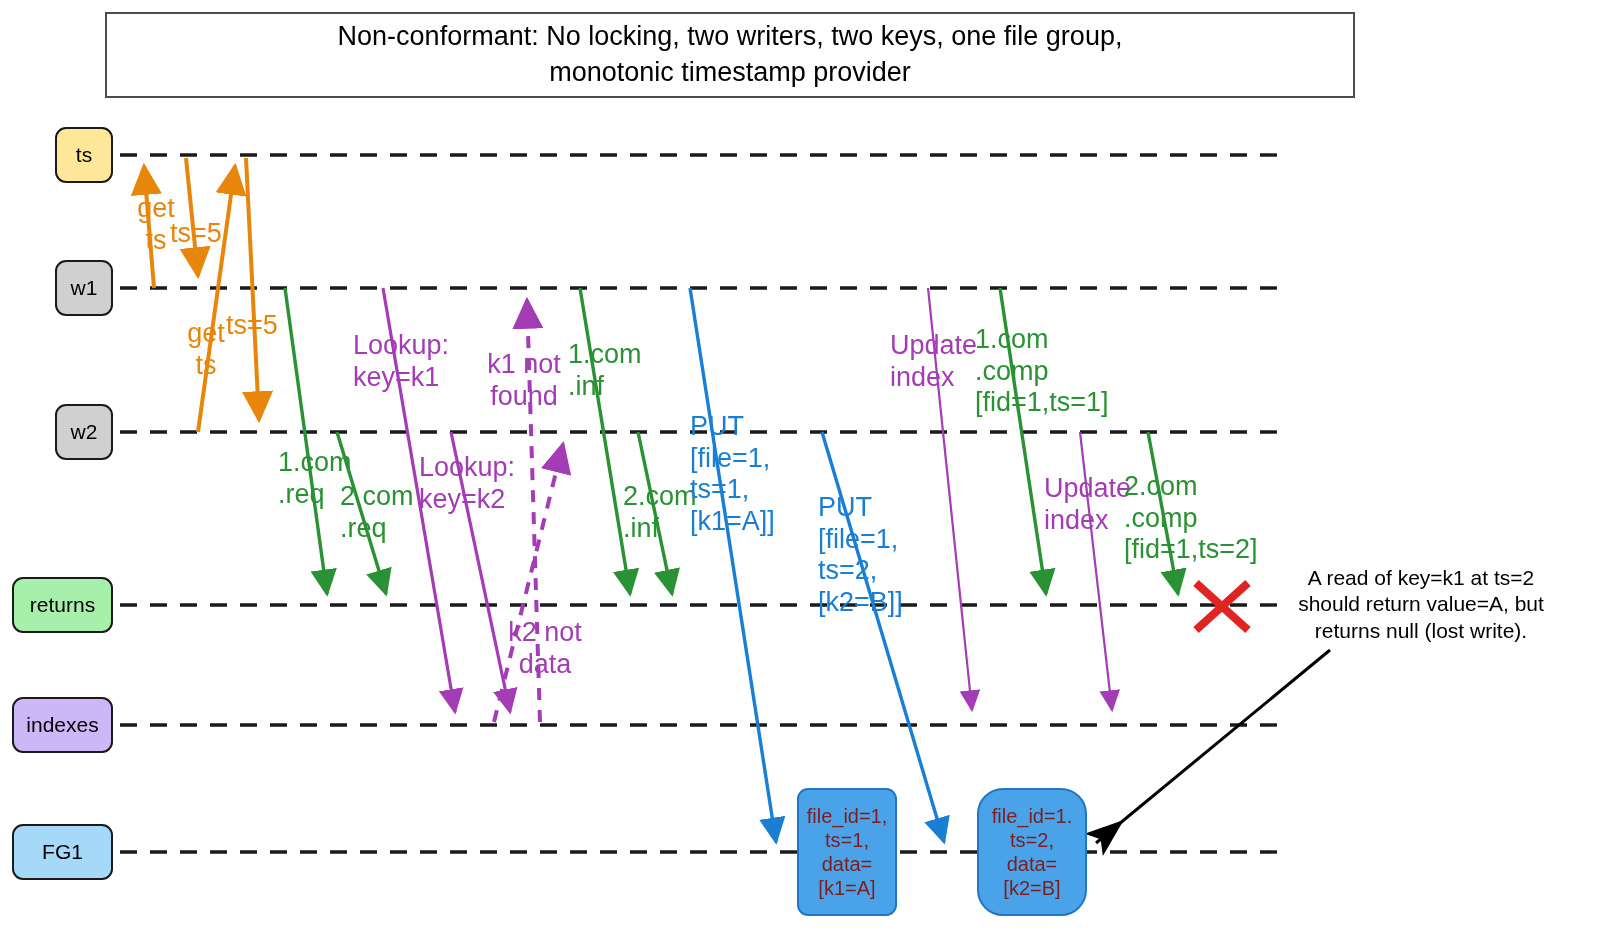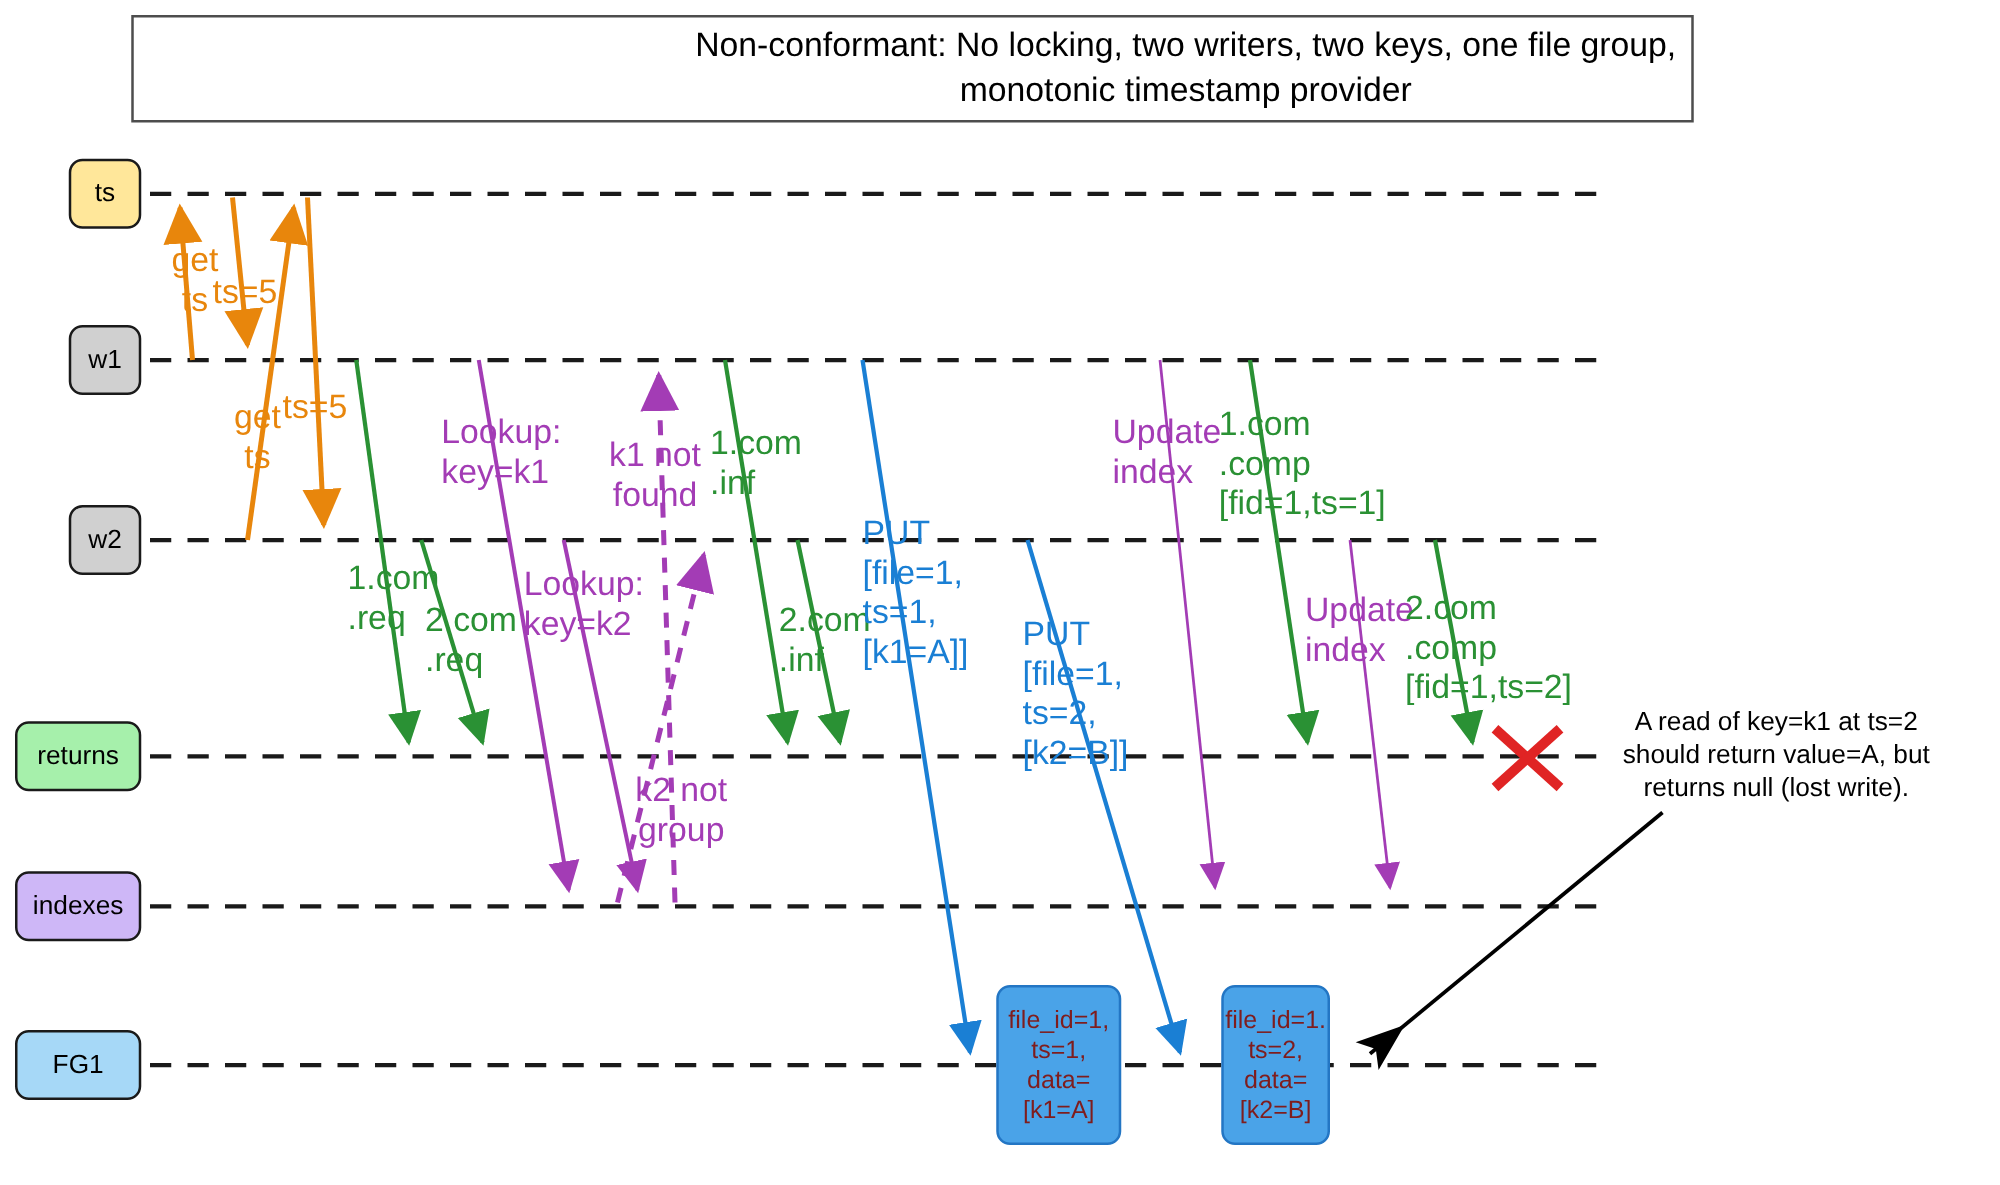--- a/index.html
+++ b/index.html
@@ -32,21 +32,21 @@
     position: absolute;
     left: 105px;
     top: 12px;
     width: 1250px;
     height: 86px;
     border: 2px solid #4d4d4d;
     background: #ffffff;
     box-sizing: border-box;
     display: flex;
     align-items: center;
-    justify-content: flex-end;
+    justify-content: center;
   }
   .title-text {
     font-size: 27px;
     color: #000000;
     text-align: center;
     line-height: 1.32;
     white-space: pre-line;
     padding: 0 12px;
   }
 
@@ -212,21 +212,21 @@
   <div class="lbl c-green ta-l" style="left:340px; top:481px; width:74px;">2.com
 .req</div>
 
   <div class="lbl c-purple ta-l" style="left:353px; top:330px; width:100px;">Lookup:
 key=k1</div>
   <div class="lbl c-purple ta-l" style="left:419px; top:452px; width:100px;">Lookup:
 key=k2</div>
   <div class="lbl c-purple ta-c" style="left:484px; top:349px; width:80px;">k1 not
 found</div>
   <div class="lbl c-purple ta-c" style="left:505px; top:617px; width:80px;">k2 not
-group</div>
+data</div>
 
   <div class="lbl c-green ta-l" style="left:568px; top:339px; width:70px;">1.com
 .inf</div>
   <div class="lbl c-green ta-l" style="left:623px; top:481px; width:74px;">2.com
 .inf</div>
 
   <div class="lbl c-blue ta-l" style="left:690px; top:411px; width:90px;">PUT
 [file=1,
 ts=1,
 [k1=A]]</div>
@@ -246,21 +246,21 @@
   <div class="lbl c-green ta-l" style="left:1124px; top:471px; width:120px;">2.com
 .comp
 [fid=1,ts=2]</div>
 
   <div class="databox" style="left:797px; top:788px; width:100px; height:128px;">
     <span>file_id=1,
 ts=1,
 data=
 [k1=A]</span>
   </div>
-  <div class="databox" style="left:977px; top:788px; width:87px; height:128px;">
+  <div class="databox" style="left:977px; top:788px; width:110px; height:128px;border-radius:26px;">
     <span>file_id=1.
 ts=2,
 data=
 [k2=B]</span>
   </div>
 
   <div class="lbl c-black ta-c" style="left:1288px; top:565px; width:266px; font-size:21px; line-height:1.25;">A read of key=k1 at ts=2
 should return value=A, but
 returns null (lost write).</div>
 

